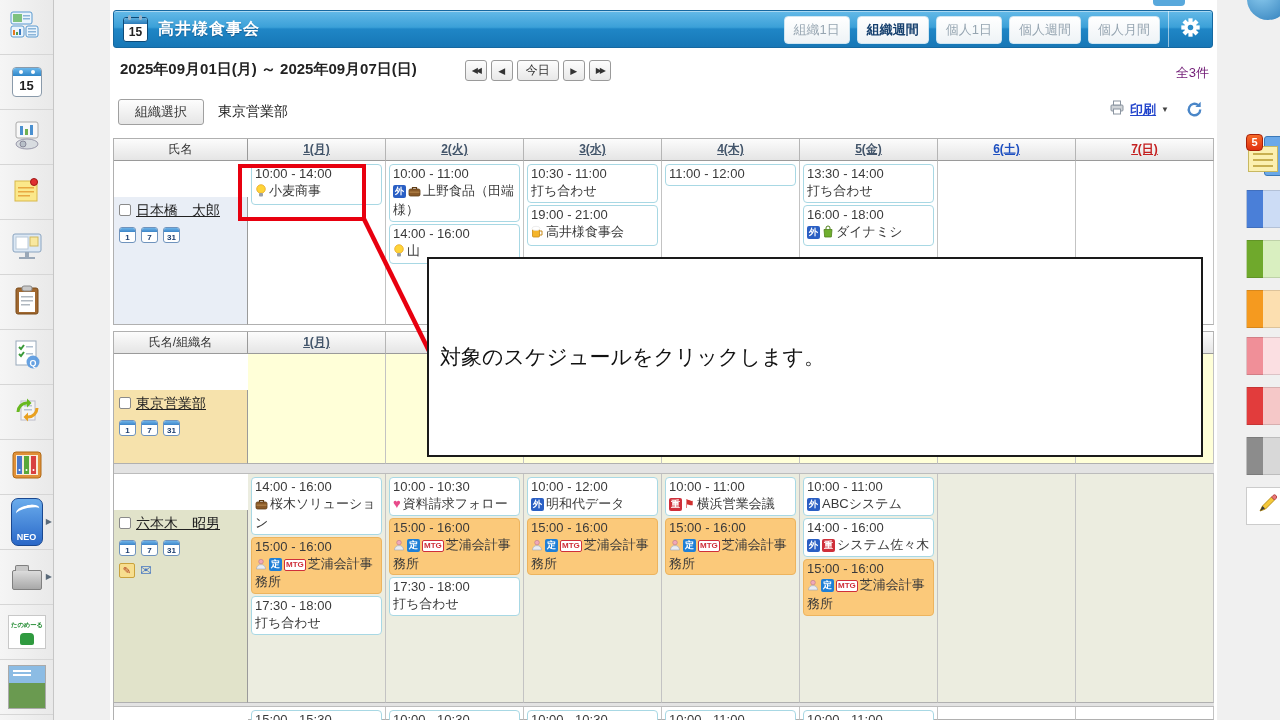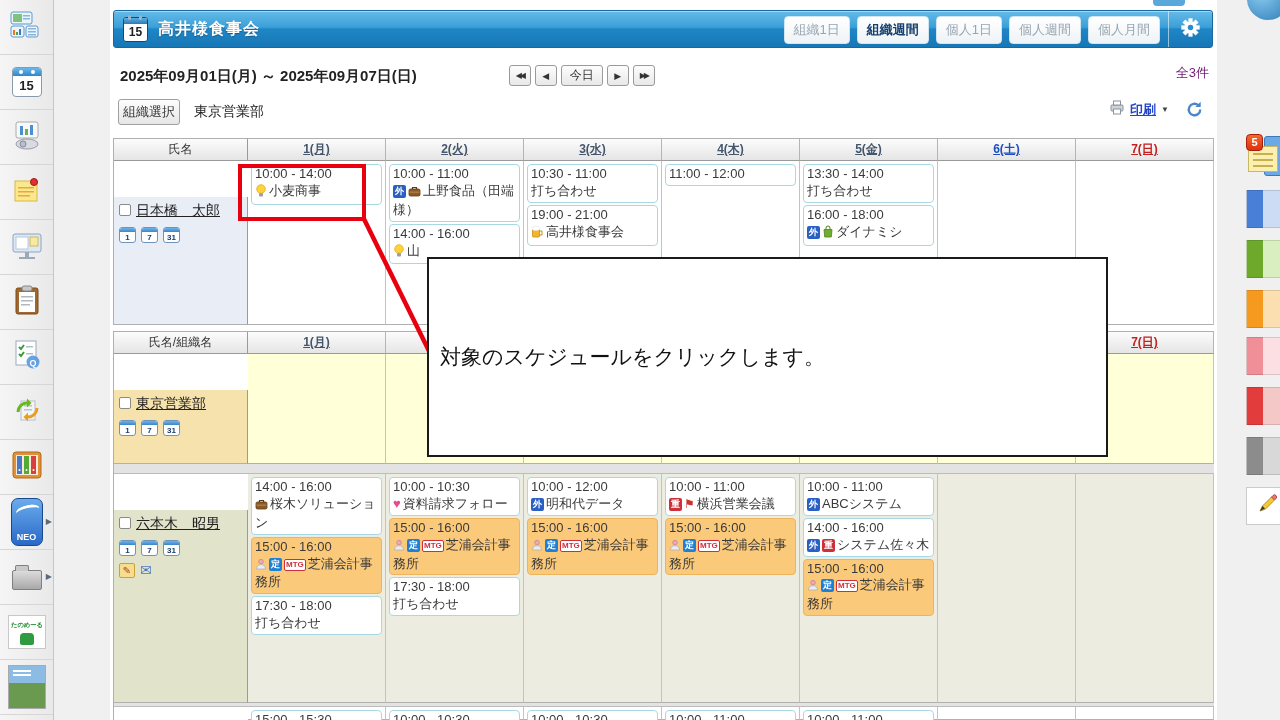--- a/index.html
+++ b/index.html
@@ -44,31 +44,31 @@
               box-shadow:inset 0 1px 0 rgba(255,255,255,.45); display:flex; align-items:center; }
   .ticon { width:25px; height:25px; margin-left:9px; background:#fff; border:1px solid #0c4a78; border-radius:3px; position:relative; text-align:center; font:bold 12px/24px "Liberation Sans",sans-serif; color:#222; padding-top:6px; line-height:17px; overflow:visible; }
   .ticon::before { content:""; position:absolute; top:0; left:0; right:0; height:6px; background:linear-gradient(#5aaede,#2a7ab8); border-radius:2px 2px 0 0; }
   .ticon::after { content:""; position:absolute; top:-3px; left:4px; width:3px; height:5px; background:#9ab4c8; border-radius:2px; box-shadow:11px 0 0 #9ab4c8; }
   .ttext { color:#fff; font-size:16px; font-weight:bold; margin-left:10px; text-shadow:0 1px 1px rgba(0,40,80,.45); letter-spacing:1px; }
   .vbtns { position:absolute; right:52px; top:0; height:38px; display:flex; align-items:center; gap:7px; }
   .vbtn { background:linear-gradient(#ffffff,#eef3f6); border:1px solid #cfe6f2; border-radius:4px; padding:4px 9px; font-size:13px; color:#96a5b1; cursor:pointer; white-space:nowrap; }
   .vbtn.active { color:#16406e; font-weight:bold; }
   .gearbox { position:absolute; right:0; top:0; width:44px; height:36px; border-left:1px solid rgba(255,255,255,.55); display:flex; align-items:center; justify-content:center; cursor:pointer; }
 
-  .datebar { position:absolute; left:10px; top:60px; right:8px; height:26px; display:flex; align-items:flex-end;gap:44px; }
+  .datebar { position:absolute; left:10px; top:60px; right:8px; height:26px; display:flex; align-items:flex-start; }
   .drange { font-size:15px; font-weight:bold; color:#222; }
   .navgrp { display:flex; gap:4px; margin-left:48px; align-items:center; }
   .navbtn { min-width:22px; height:21px; background:linear-gradient(#fdfdfd,#e8e8e8); border:1px solid #9a9a9a; border-radius:3px;
             font-size:9px; color:#333; display:flex; align-items:center; justify-content:center; cursor:pointer; padding:0 3px; }
   .navbtn.dbl { letter-spacing:-2px; font-size:8px; }
   .todaybtn { font-size:12px; padding:0 8px; }
   .tcount { position:absolute; right:0; top:4px; font-size:13px; color:#701a75; }
 
   .orgbar { position:absolute; left:8px; top:98px; right:10px; height:28px; display:flex; align-items:center; }
-  .orgselect { background:linear-gradient(#fdfdfd,#e6e6e6); border:1px solid #a0a0a0; border-radius:3px; padding:3px 4px; font-size:13px; color:#333; cursor:pointer; }
+  .orgselect { background:linear-gradient(#fdfdfd,#e6e6e6); border:1px solid #a0a0a0; border-radius:3px; padding:3px 16px; font-size:13px; color:#333; cursor:pointer; }
   .orgname { margin-left:14px; font-size:14px; color:#222; }
   .printgrp { position:absolute; right:4px; top:2px; display:flex; align-items:center; gap:5px; }
   .printlink { color:#2244cc; font-size:13px; font-weight:bold; text-decoration:underline; cursor:pointer;text-align:center; }
   .caret { font-size:8px; color:#444; }
   .refresh { margin-left:12px; cursor:pointer; display:flex; }
 
   
   #tables { position:absolute; left:3px; top:138px; width:1101px; }
   .sec { border-top:1px solid #b0b0b0; border-left:1px solid #b0b0b0; }
   .sec + .sec { margin-top:6px; }
@@ -117,21 +117,21 @@
   .minical { display:inline-block; width:17px; height:16px; background:#fff; border:1px solid #6f93bd; border-radius:3px; position:relative;
              font:bold 8px/1 "Liberation Sans",sans-serif; color:#1a3c6e; text-align:center; padding-top:6px; cursor:pointer; }
   .minical::before { content:""; position:absolute; top:0; left:0; right:0; height:4px; background:linear-gradient(#6db3e8,#3d85c8); border-radius:2px 2px 0 0; }
   .memoic { display:inline-block; width:16px; height:15px; background:#f7de8e; border:1px solid #caa23c; border-radius:2px; color:#b04020;
             font-size:10px; line-height:14px; text-align:center; cursor:pointer; }
   .mailic { color:#4a78c0; font-size:14px; line-height:1; cursor:pointer; }
 
   
   #redline { position:absolute; left:0; top:0; width:1280px; height:720px; pointer-events:none; z-index:50; }
   .redbox { position:absolute; left:238px; top:164px; width:128px; height:57px; border:4px solid #e8000f; z-index:55; pointer-events:none; }
-  .callout { position:absolute; left:427px; top:257px; width:681px; height:200px; background:#fff; border:2px solid #1a1a1a; z-index:60;
+  .callout { position:absolute; left:427px; top:257px; width:776px; height:200px; background:#fff; border:2px solid #1a1a1a; z-index:60;
              display:flex; align-items:center; padding-left:11px; font-size:21px; color:#111; }
 
   .sliver1 { position:absolute; left:1153px; top:0; width:32px; height:6px; background:#58a8dc; border-radius:0 0 4px 4px; }
   .sliver2 { position:absolute; left:1247px; top:-22px; width:42px; height:42px; border-radius:50%; background:radial-gradient(circle at 35% 35%,#8ecdf0,#2a7ab8); }
 </style>
 </head>
 <body>
 
 <div class="lsb" id="lsb">
     <div class="lsb-item">

